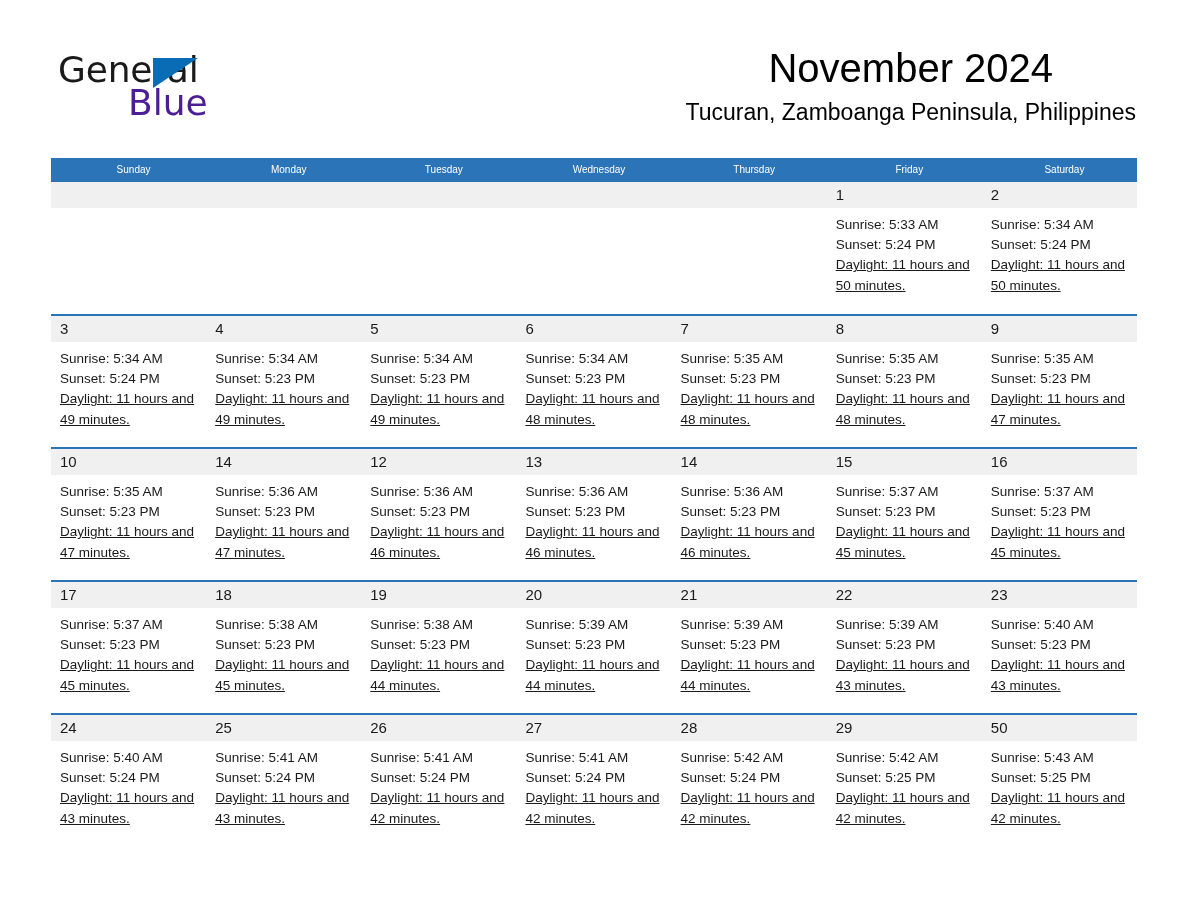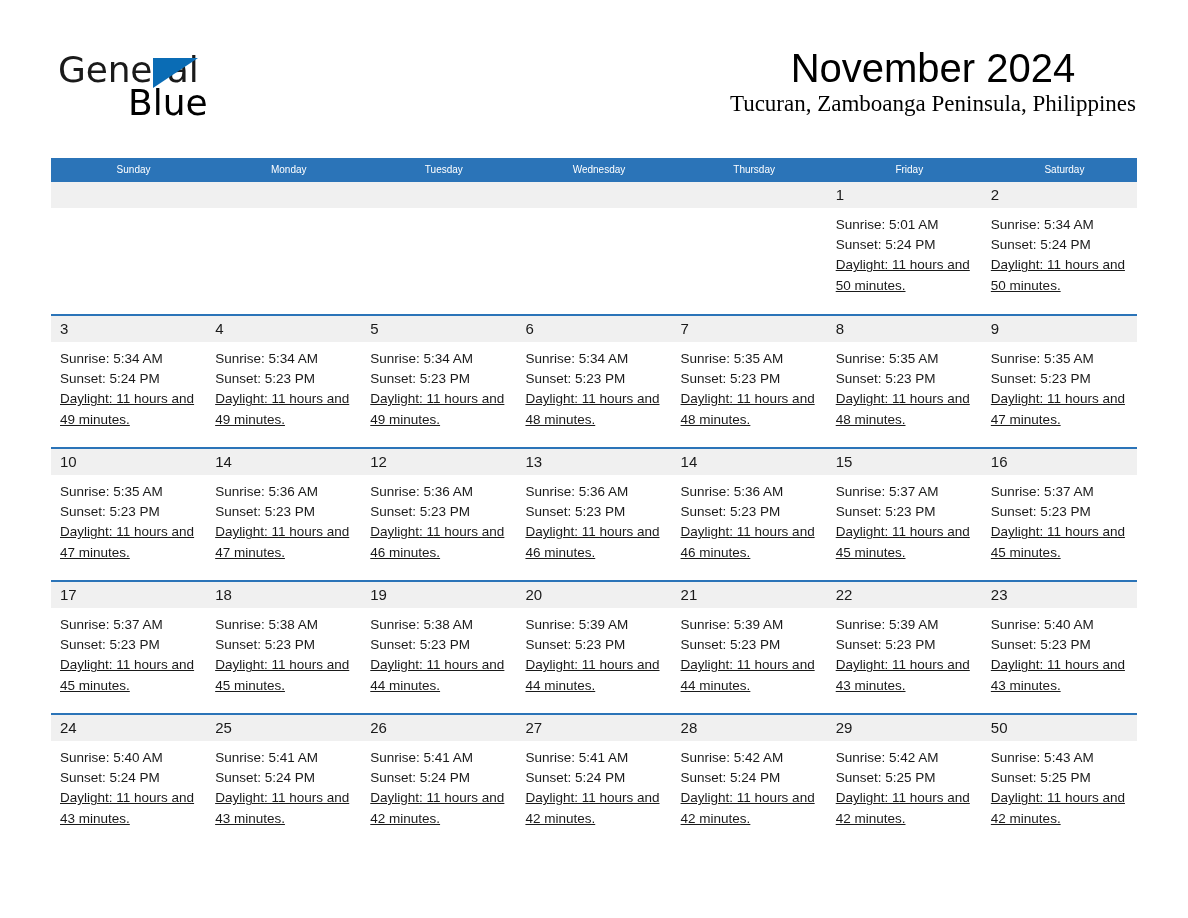--- a/index.html
+++ b/index.html
@@ -55,46 +55,46 @@
     width: 0;
     height: 0;
     border-top: 30px solid #0a6cb5;
     border-right: 45px solid transparent;
   }
   .logo-blue {
     position: absolute;
     left: 70px;
     top: 33px;
     font-size: 36px;
-    color: #000000;
+    color: #4c1d95;
     font-family: "DejaVu Sans", sans-serif;
     font-weight: 400;
     line-height: 1;
   }
 
   .title-block {
     position: absolute;
     right: 52px;
     top: 46px;
     text-align: center;
   }
   .month-title {
     font-size: 40px;
     font-weight: 400;
     color: #000;
     line-height: 1.12;
     white-space: nowrap;
   }
   .location-title {
+    margin-top: 9px;
     font-size: 23px;
     font-weight: 400;
     color: #000;
     line-height: 1.1;
     white-space: nowrap;
-    font-family: Liberation Serif, serif;
   }
 
   
   .calendar {
     position: absolute;
     left: 51px;
     top: 158px;
     width: 1086px;
   }
 
@@ -208,21 +208,21 @@
               <div class="daynum-band"><span class="daynum"></span></div>
               <div class="cell-body"></div>
             </td>
             <td class="empty">
               <div class="daynum-band"><span class="daynum"></span></div>
               <div class="cell-body"></div>
             </td>
             <td class="">
               <div class="daynum-band"><span class="daynum">1</span></div>
               <div class="cell-body">
-                <div class="cell-line">Sunrise: 5:01 AM</div>
+                <div class="cell-line">Sunrise: 5:33 AM</div>
                 <div class="cell-line">Sunset: 5:24 PM</div>
                 <div class="cell-line wrap">Daylight: 11 hours and 50 minutes.</div>
               </div>
             </td>
             <td class="">
               <div class="daynum-band"><span class="daynum">2</span></div>
               <div class="cell-body">
                 <div class="cell-line">Sunrise: 5:34 AM</div>
                 <div class="cell-line">Sunset: 5:24 PM</div>
                 <div class="cell-line wrap">Daylight: 11 hours and 50 minutes.</div>

